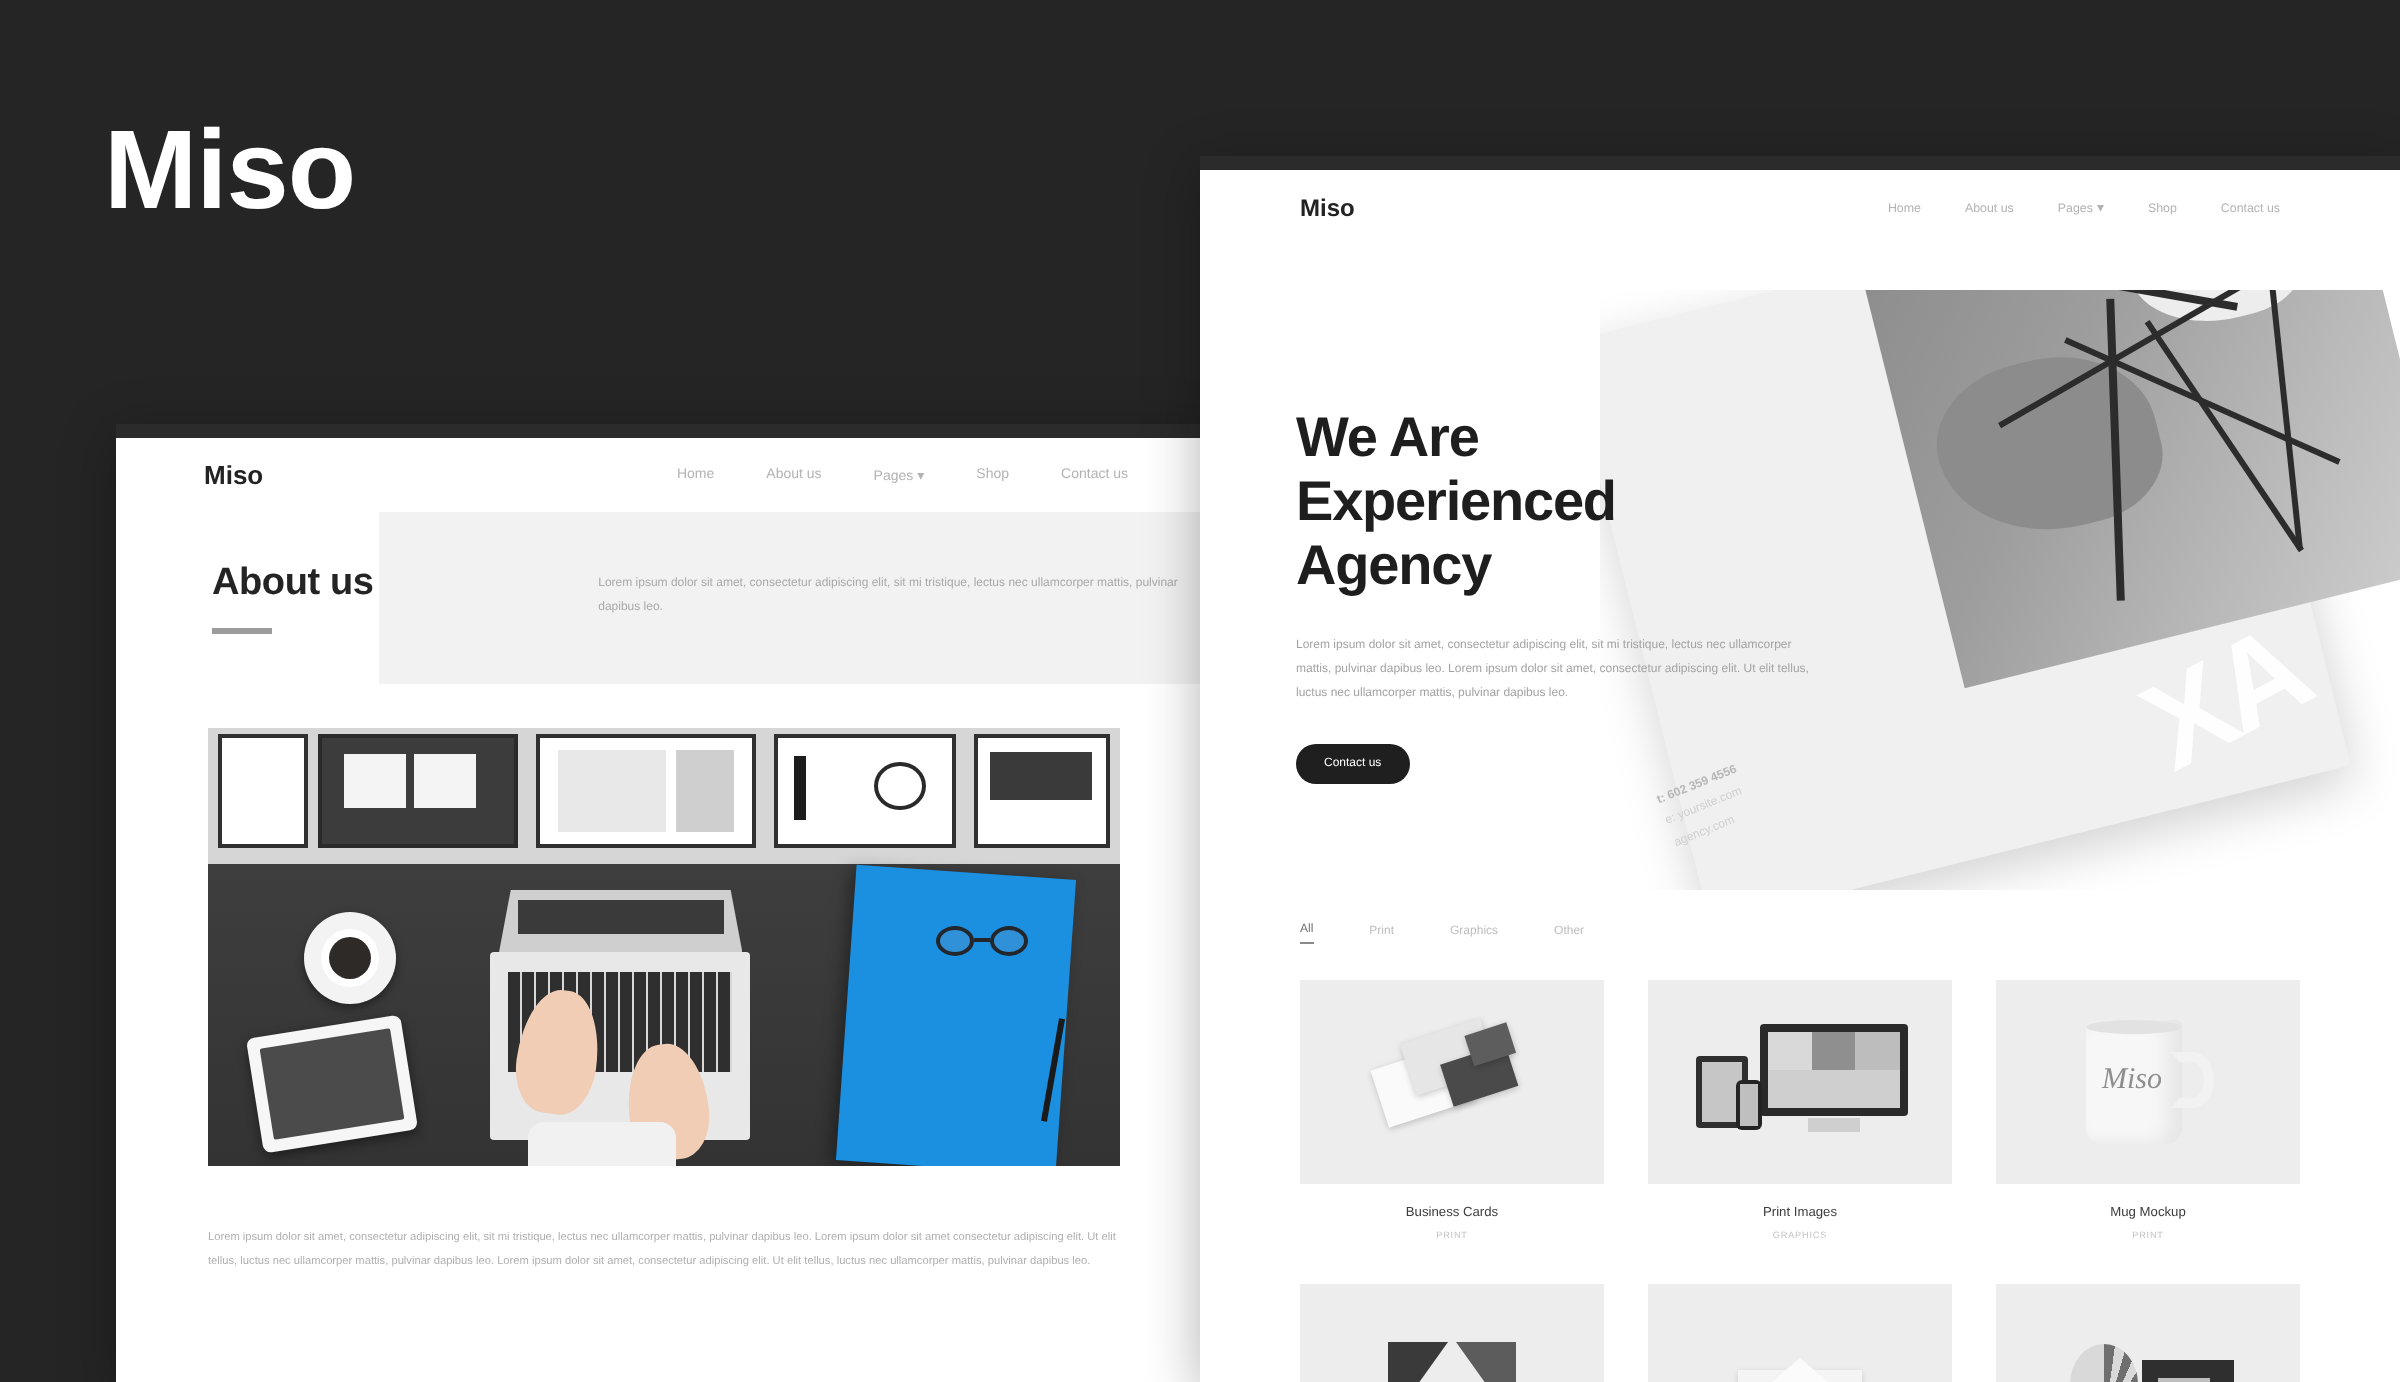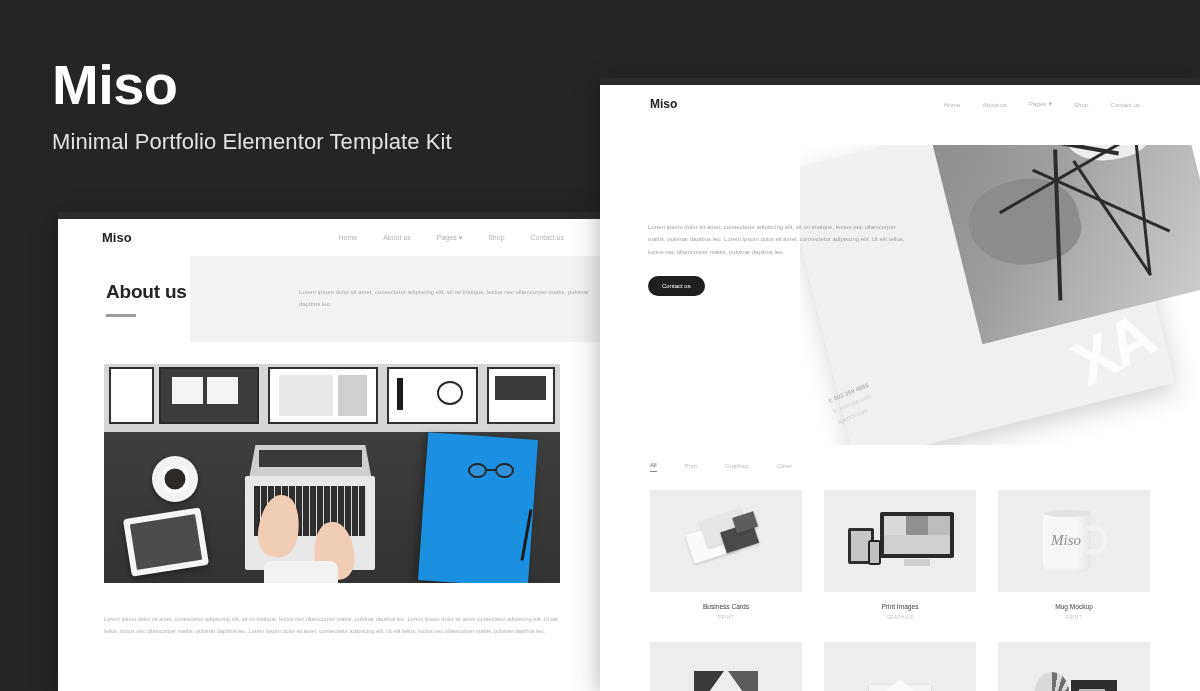--- a/index.html
+++ b/index.html
@@ -377,21 +377,20 @@
     background:#bdbdbd;
   }
 </style>
 </head>
 <body>
 
 <div id="stage">
 
   <div class="title-block">
     <div class="kit-title">Miso</div>
-    <div class="kit-subtitle">Minimal Portfolio Elementor Template Kit</div>
   </div>
 
   <div class="mockup" id="mockup-left">
     <div class="topbar"></div>
     <div class="site">
 
       <div class="site-header">
         <div class="brand">Miso</div>
         <nav class="navlist">
           <span class="navitem">Home</span>
@@ -492,20 +491,25 @@
             <div class="xa">XA</div>
           </div>
           <div class="contactdiag">
             <div class="strong">t: 602 359 4556</div>
             <div>e: yoursite.com</div>
             <div>agency.com</div>
           </div>
         </div>
 
         <div class="hero-copy">
+          <h1 class="hero-title">
+            <span>We Are</span><br>
+            <span>Experienced</span><br>
+            <span>Agency</span>
+          </h1>
           <div class="hero-text">
             <p>Lorem ipsum dolor sit amet, consectetur adipiscing elit, sit mi tristique, lectus nec ullamcorper mattis, pulvinar dapibus leo. Lorem ipsum dolor sit amet, consectetur adipiscing elit. Ut elit tellus, luctus nec ullamcorper mattis, pulvinar dapibus leo.</p>
           </div>
           <button class="btn-contact">Contact us</button>
         </div>
       </div>
 
       <div class="portfolio">
         <div class="filters">
           <span class="filter active">All</span>

